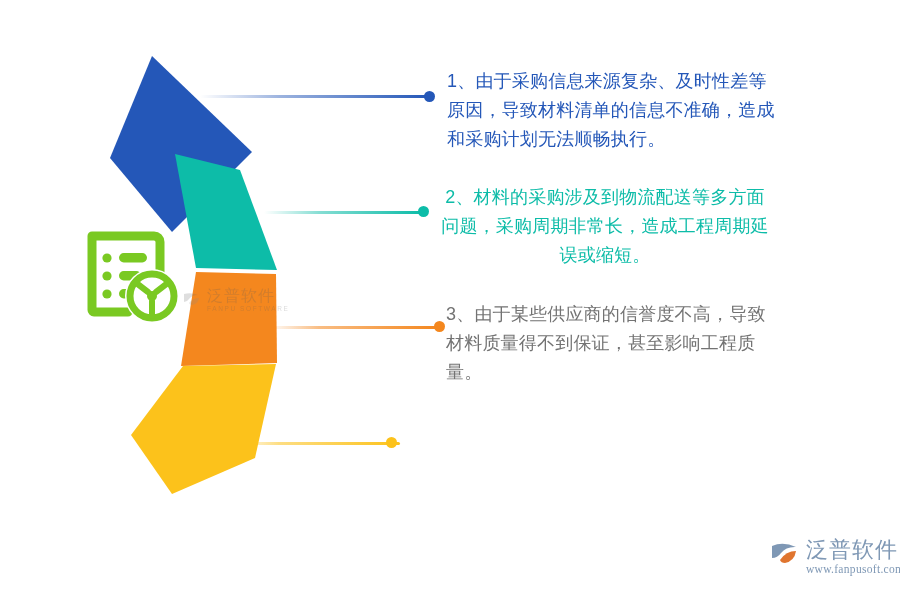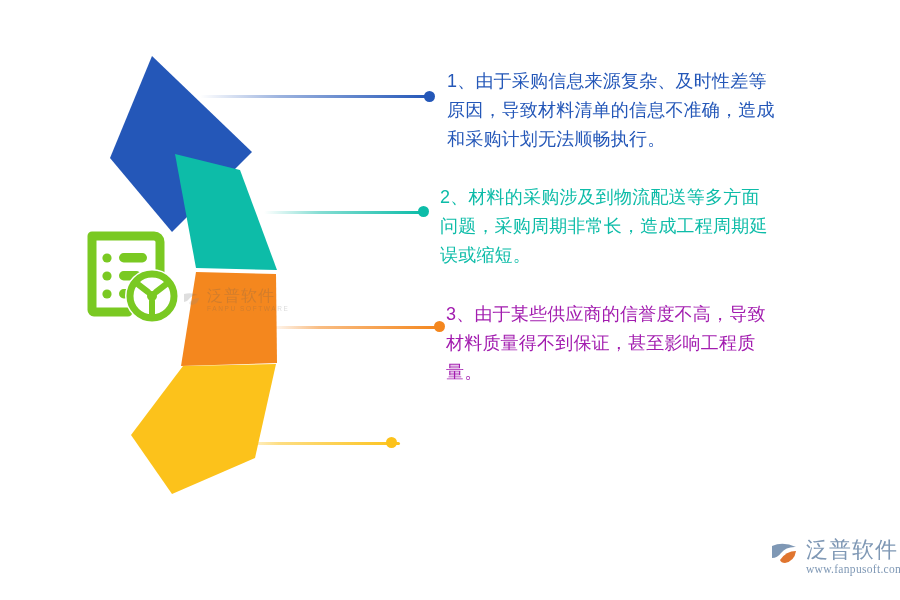--- a/index.html
+++ b/index.html
@@ -175,23 +175,23 @@
   <div class="connector" style="left:268px; top:326px; width:170px;
               background:linear-gradient(to right, rgba(244,135,30,0) 0%, rgba(244,135,30,0.55) 30%, #F4871E 100%);"></div>
   <div class="connector-dot" style="left:434px; top:321px; background:#F4871E;"></div>
 
   <div class="connector" style="left:232px; top:442px; width:168px;
               background:linear-gradient(to right, rgba(252,194,27,0) 0%, rgba(252,194,27,0.55) 28%, #FCC21B 100%);"></div>
   <div class="connector-dot" style="left:386px; top:437px; background:#FCC21B;"></div>
 
   <div class="text-block" style="left:447px; top:67px; color:#2457B8;">1、由于采购信息来源复杂、及时性差等原因，导致材料清单的信息不准确，造成和采购计划无法顺畅执行。</div>
 
-  <div class="text-block" style="left:440px; top:183px; color:#0DBCA8;">2、材料的采购涉及到物流配送等多方面问题，采购周期非常长，造成工程周期延误或缩短。</div>
-
-  <div class="text-block" style="left:446px; top:300px; color:#a21caf;">3、由于某些供应商的信誉度不高，导致材料质量得不到保证，甚至影响工程质量。</div>
+  <div class="text-block" style="left:440px; top:183px; color:#0DBCA8;text-align:center;">2、材料的采购涉及到物流配送等多方面问题，采购周期非常长，造成工程周期延误或缩短。</div>
+
+  <div class="text-block" style="left:446px; top:300px; color:#737373;">3、由于某些供应商的信誉度不高，导致材料质量得不到保证，甚至影响工程质量。</div>
 
 
   <div id="brand-logo">
     <svg width="30" height="30" viewBox="0 0 30 30">
       <path d="M2 8 q11 -5 24 1 q-10 -0.5 -15 6 q-3.5 5 -9 5 z" fill="#7F98B5"></path>
       <path d="M10 22 q6 -9 16 -9 q-1.5 10 -11 12 q-4 0 -5 -3 z" fill="#E0752F"></path>
     </svg>
     <span class="logo-text">
       <span class="logo-cn">泛普软件</span>
       <span class="logo-url">www.fanpusoft.com</span>

